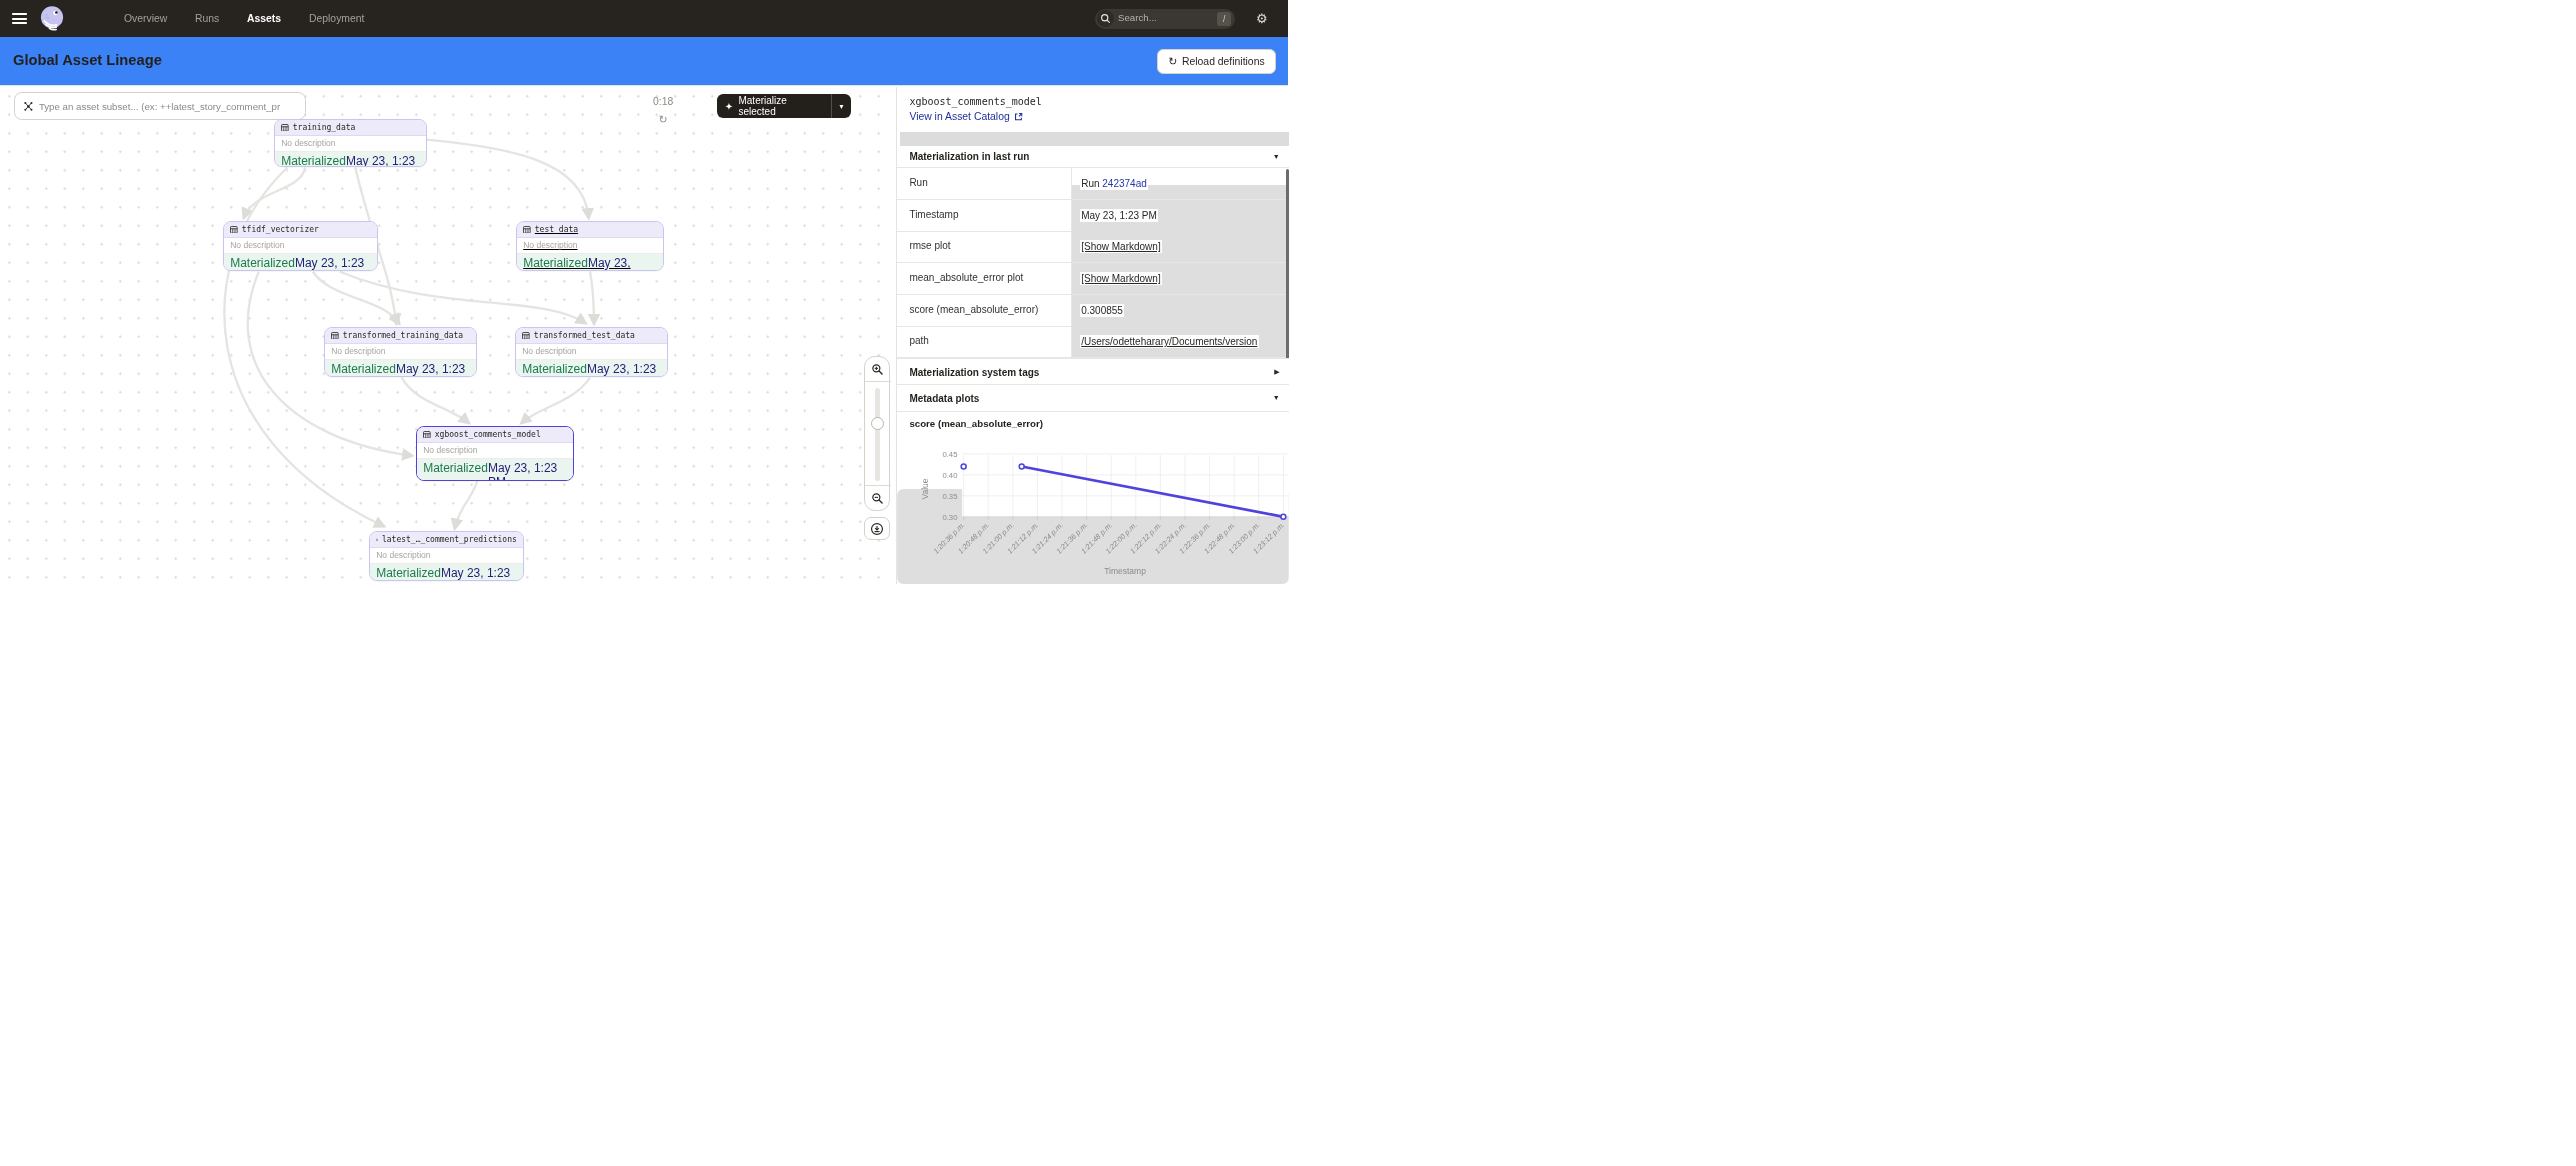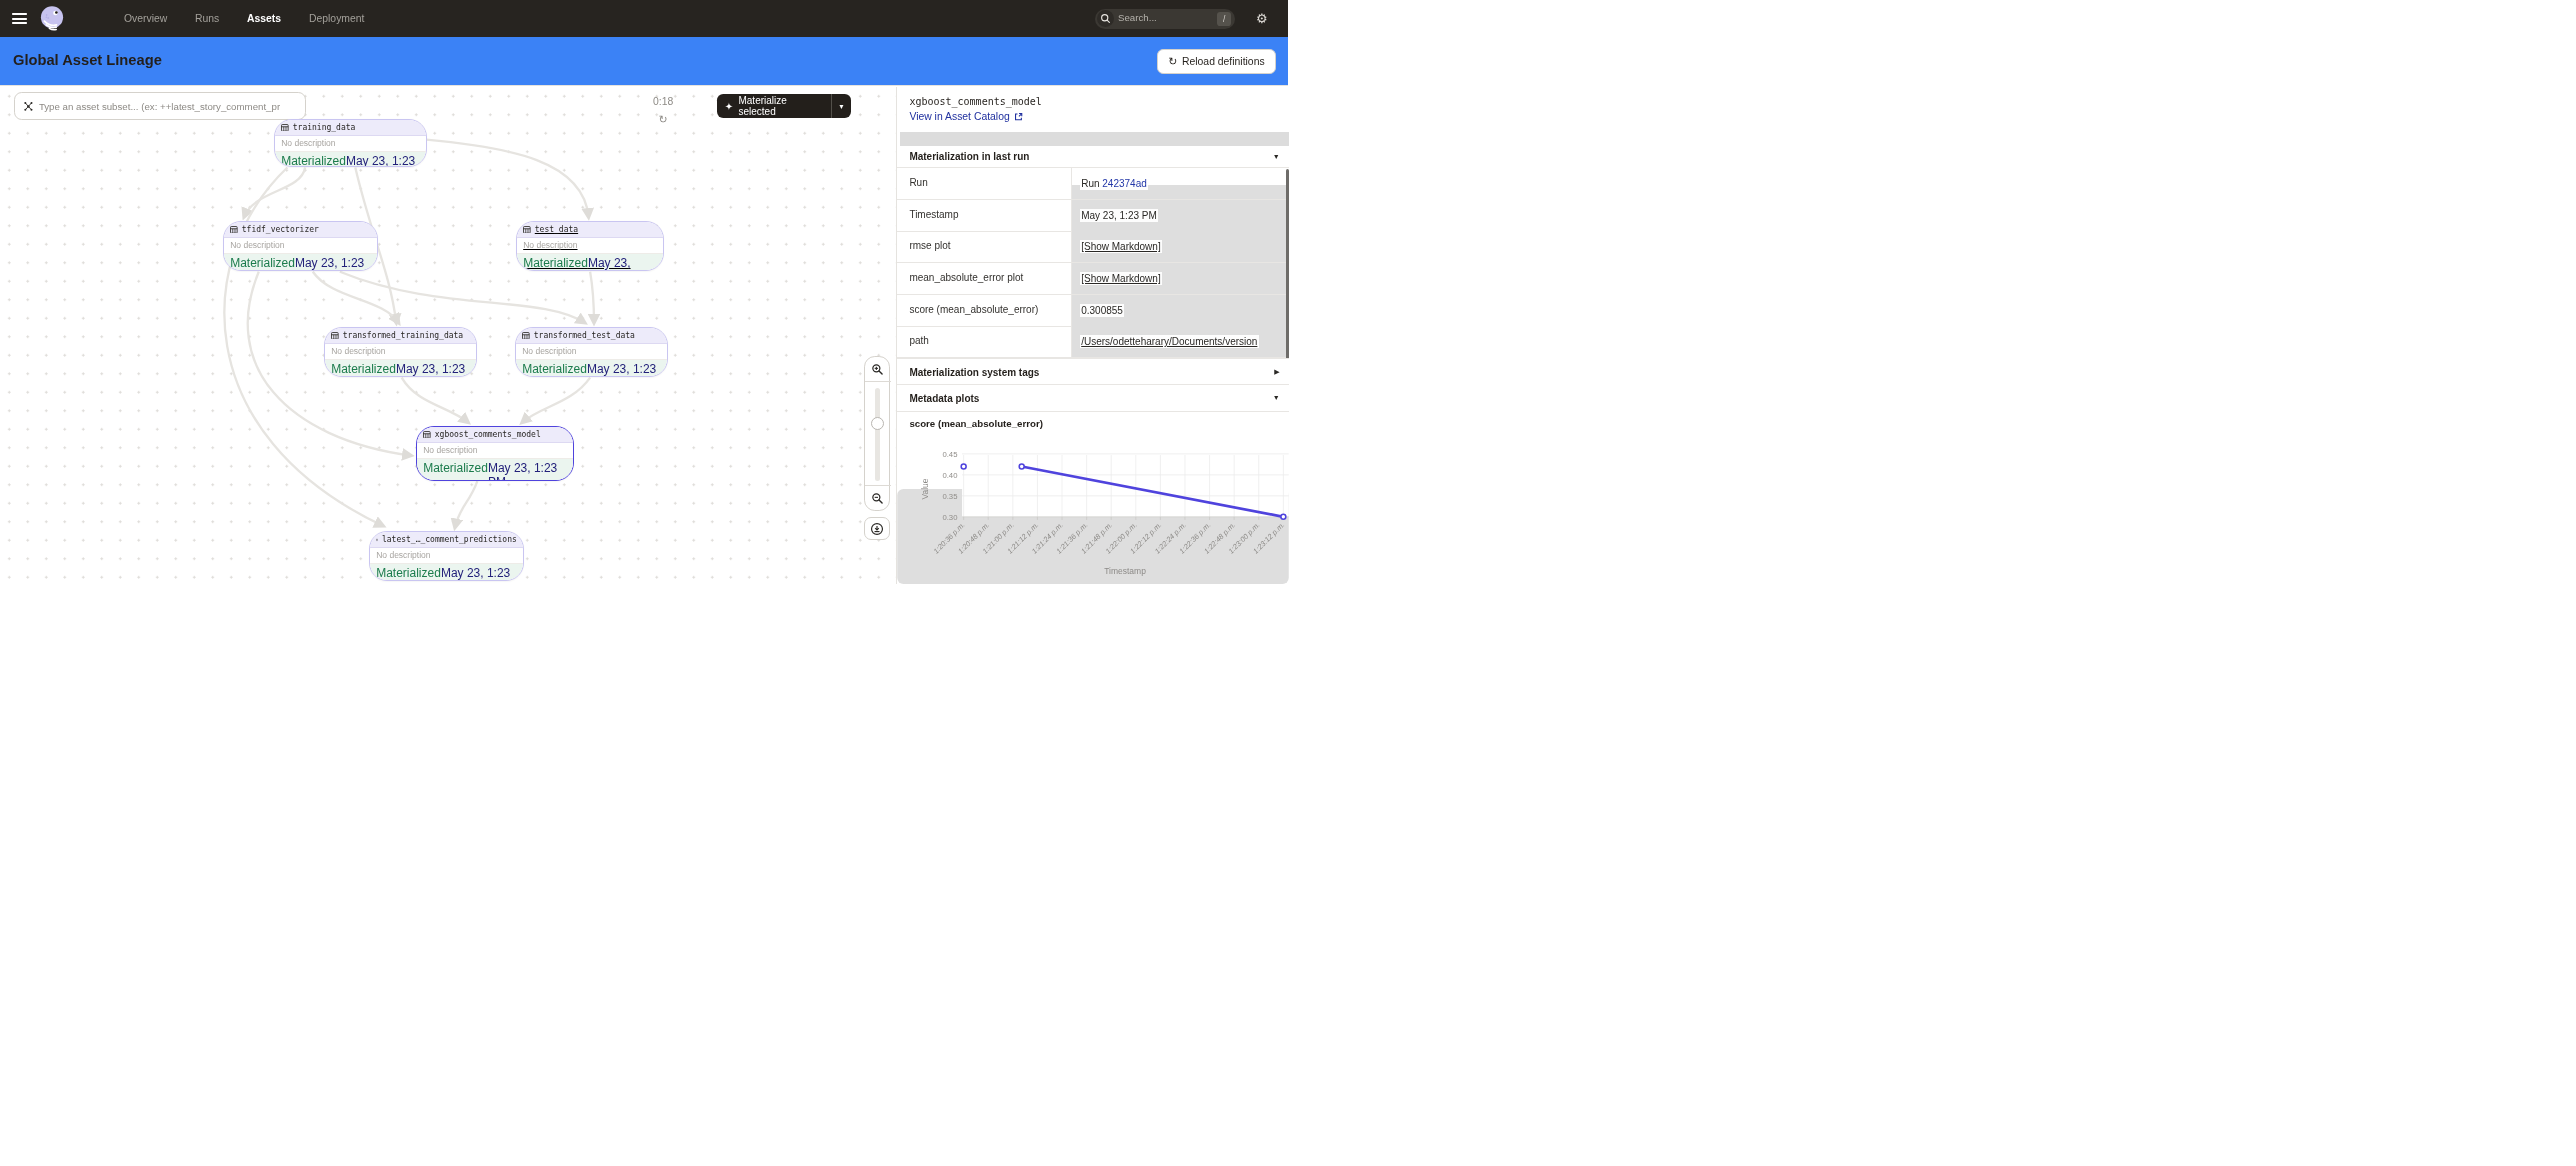--- a/index.html
+++ b/index.html
@@ -37,21 +37,21 @@
                   border-radius:7.7px; display:flex; align-items:center; padding:0 7.7px; gap:5.4px; }
   #filter-ph { font-size:9.7px; color:#8D8A85; white-space:nowrap; overflow:hidden; }
   #timer-wrap { position:absolute; left:653px; top:9.3px; display:flex; align-items:center; gap:7px; color:#8E8B86; font-size:10.4px;flex-direction:column; }
   #mat-btn { position:absolute; left:717px; top:7px; width:134px; height:24px; background:#231F1B; border-radius:6.2px;
              display:flex; align-items:center; color:#fff; font-size:10px; cursor:pointer; }
   #mat-btn .spark { margin:0 5.4px 0 7.7px; font-size:10px; }
   #mat-div { width:0.8px; height:24px; background:#53504A; margin-left:6.2px; }
   #mat-caret { width:19.3px; text-align:center; font-size:7.7px; }
 
   
-  .node { position:absolute; background:#fff; border:0.8px solid #C9C5F1; border-radius:18px; overflow:hidden;
+  .node { position:absolute; background:#fff; border:0.8px solid #C9C5F1; border-radius:8px; overflow:hidden;
           box-shadow:0 0.8px 1.5px rgba(0,0,0,.04); cursor:pointer; }
   .node.selected { border:1.9px solid #4F43DD; }
   .node-header { background:#EDEBFA; padding:3.1px 6.2px; display:flex; align-items:center; gap:3.9px;
                  border-bottom:0.8px solid #DDD9F2; }
   .node-name { font-family:"DejaVu Sans Mono", monospace; font-size:8px; color:#211F1C; white-space:nowrap; }
   .node-desc { padding:2.3px 6.2px; font-size:8.5px; color:#A8A5A1; border-bottom:0.8px solid #EEECE8; }
   .node-footer { background:#EBF5EF; padding:2.3px 6.2px; display:flex; justify-content:flex-start; font-size:12px; }
   .node-status { color:#1B7B4C; }
   .node-date { color:#23217A; }
 

